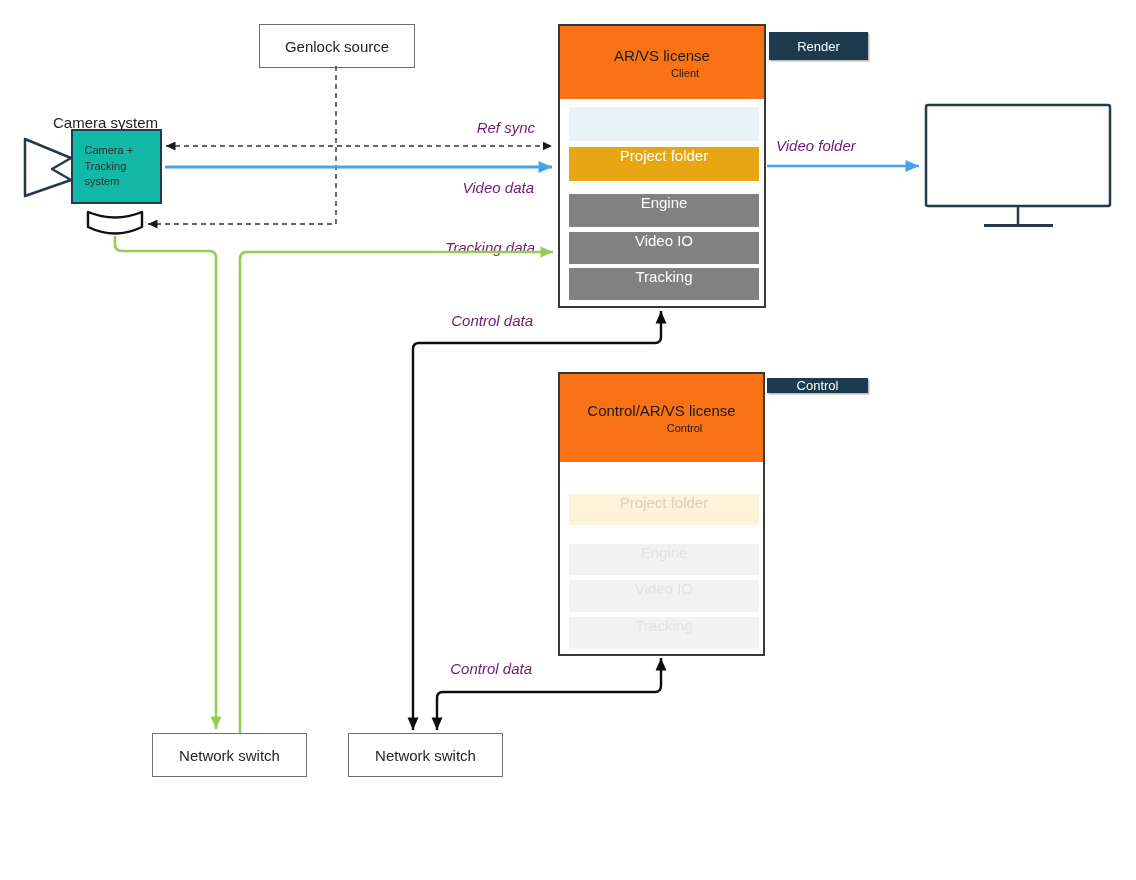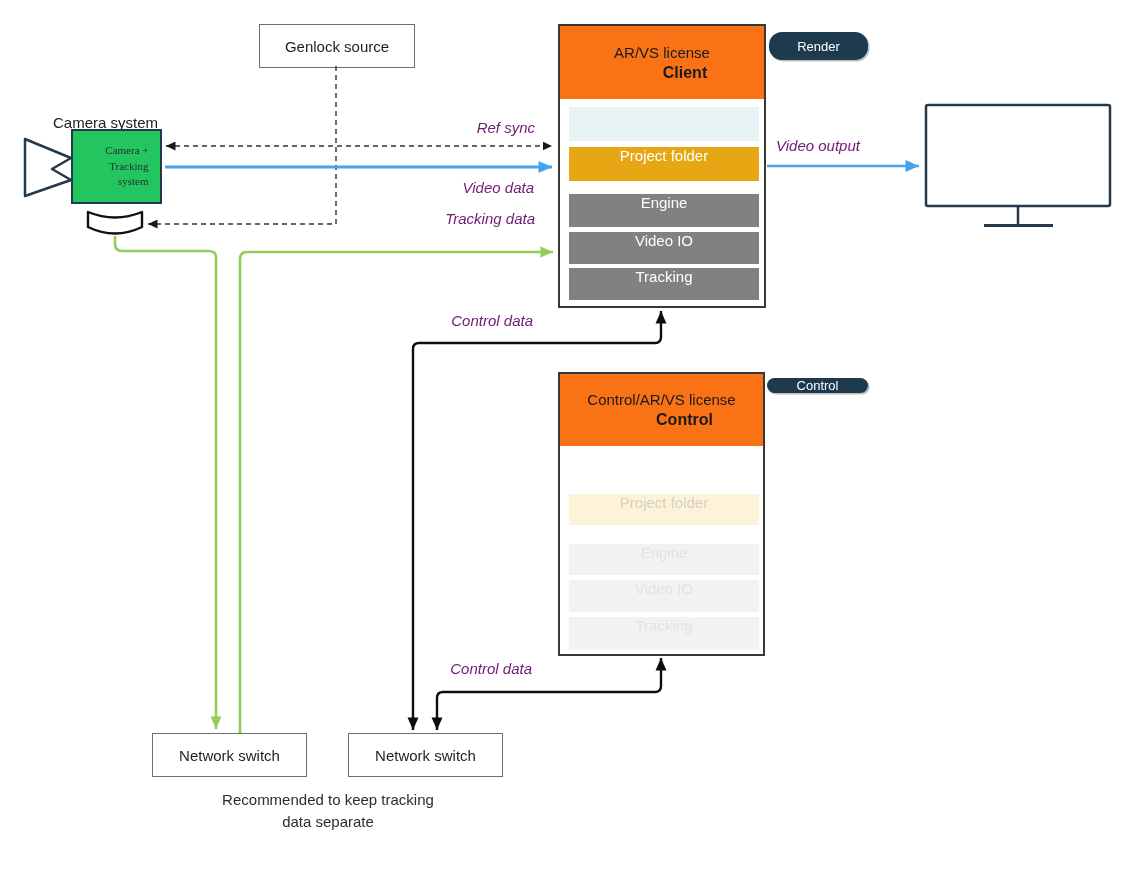--- a/index.html
+++ b/index.html
@@ -5,32 +5,32 @@
   html,body{margin:0;padding:0;background:#ffffff;}
   .canvas{position:relative;width:1136px;height:880px;background:#fff;
           font-family:"Liberation Sans",sans-serif;overflow:hidden;color:#1a1a1a;}
   .wires{position:absolute;left:0;top:0;z-index:3;pointer-events:none;}
   .simplebox{position:absolute;z-index:2;background:#fff;border:1.5px solid #6e6e6e;
              display:flex;align-items:center;justify-content:center;font-size:15px;color:#1f1f1f;}
   .node{position:absolute;z-index:2;background:#fff;border:2px solid #383838;box-sizing:border-box;}
   .node-header{position:absolute;left:0;top:0;width:100%;background:#f97316;
                display:flex;flex-direction:column;align-items:center;justify-content:center;gap:3px;}
   .hdr1{font-size:15px;color:#1a1a1a;}
-  .hdr2{font-size:16px;font-weight:bold;color:#1a1a1a;margin-left:46px;}
+  .hdr2{font-size:11px;font-weight:normal;color:#1a1a1a;margin-left:46px;}
   .row{position:absolute;left:9px;width:190px;display:flex;justify-content:center;
        font-size:15px;box-sizing:border-box;}
   .badge{position:absolute;z-index:2;background:#1e3a4f;color:#fff;font-size:13px;
-         display:flex;align-items:center;justify-content:center;box-shadow:1.5px 1.5px 0 #bdbdbd;border-radius:13px;}
+         display:flex;align-items:center;justify-content:center;box-shadow:1.5px 1.5px 0 #bdbdbd;}
   .flow-label{position:absolute;z-index:2;font-style:italic;font-size:15px;color:#701a75;}
   .ralign{text-align:right;}
   .title-label{position:absolute;z-index:2;font-size:15px;color:#1c1c1c;margin-top:16px;}
   .camera-body{position:absolute;z-index:2;left:71px;top:129px;width:91px;height:75px;
-               border:2.5px solid #25394a;box-sizing:border-box;background:#22c55e;
-               display:flex;align-items:center;justify-content:center;text-align:right;
-               font-size:11px;line-height:1.4;color:#2e2e2e;font-family:Liberation Serif, serif;}
+               border:2.5px solid #25394a;box-sizing:border-box;background:#14b8a6;
+               display:flex;align-items:center;justify-content:center;text-align:left;
+               font-size:11px;line-height:1.4;color:#2e2e2e;}
   .camera-body span{display:block;width:64px;}
   .note{position:absolute;z-index:2;font-size:15px;line-height:21.5px;color:#2d2d2d;text-align:center;}
   
   .c-show{top:81px;height:34px;background:#e8f3f6;}
   .c-proj{top:121px;height:34px;background:#e7a714;color:#fff;}
   .c-eng {top:168px;height:33px;background:#818181;color:#fff;}
   .c-vio {top:206px;height:32px;background:#818181;color:#fff;}
   .c-trk {top:242px;height:32px;background:#818181;color:#fff;}
   
   .s-show{top:84px;height:32px;background:#3c9fa5;color:#fff;}
@@ -70,21 +70,21 @@
     <div class="row c-vio">
       <span>Video IO</span>
     </div>
     <div class="row c-trk">
       <span>Tracking</span>
     </div>
   </div>
   <div class="badge" style="left:769px;top:32px;width:99px;height:28px;">Render</div>
 
   <div class="node" style="left:558px;top:372px;width:207px;height:284px;">
-    <div class="node-header" style="height:72px;align-items:center;">
+    <div class="node-header" style="height:88px;align-items:center;">
       <div class="hdr1">Control/AR/VS license</div>
       <div class="hdr2">Control</div>
     </div>
     <div class="row s-proj">
       <span>Project folder</span>
     </div>
     <div class="row s-eng">
       <span>Engine</span>
     </div>
     <div class="row s-vio">
@@ -96,28 +96,27 @@
   </div>
   <div class="badge" style="left:767px;top:378px;width:101px;height:15px;">Control</div>
 
   <div class="simplebox" style="left:152px;top:733px;width:153px;height:42px;">
     <span>Network switch</span>
   </div>
   <div class="simplebox" style="left:348px;top:733px;width:153px;height:42px;">
     <span>Network switch</span>
   </div>
 
-  <div class="note" style="left:217px;top:789px;width:222px;">Recommended to keep tracking data separate</div>
 
   <div class="flow-label ralign" style="left:380px;top:119px;width:155px;">Ref sync</div>
   <div class="flow-label ralign" style="left:379px;top:179px;width:155px;">Video data</div>
-  <div class="flow-label ralign" style="left:380px;top:210px;width:155px;">Tracking data</div>
+  <div class="flow-label ralign" style="left:380px;top:239px;width:155px;">Tracking data</div>
   <div class="flow-label ralign" style="left:378px;top:312px;width:155px;">Control data</div>
   <div class="flow-label ralign" style="left:377px;top:660px;width:155px;">Control data</div>
-  <div class="flow-label" style="left:776px;top:137px;">Video output</div>
+  <div class="flow-label" style="left:776px;top:137px;">Video folder</div>
 
   <svg class="wires" width="1136" height="880" viewBox="0 0 1136 880">
     <defs>
       <marker id="arr-black" markerUnits="userSpaceOnUse" markerWidth="14" markerHeight="12" viewBox="0 0 14 12" refX="13" refY="6" orient="auto-start-reverse">
         <path d="M0.5,0.5 L13,6 L0.5,11.5 Z" fill="#0d0d0d"></path>
       </marker>
       <marker id="arr-green" markerUnits="userSpaceOnUse" markerWidth="14" markerHeight="12" viewBox="0 0 14 12" refX="13" refY="6" orient="auto-start-reverse">
         <path d="M0.5,0.5 L13,6 L0.5,11.5 Z" fill="#92ce56"></path>
       </marker>
       <marker id="arr-blue" markerUnits="userSpaceOnUse" markerWidth="15" markerHeight="13" viewBox="0 0 15 13" refX="14" refY="6.5" orient="auto-start-reverse">

